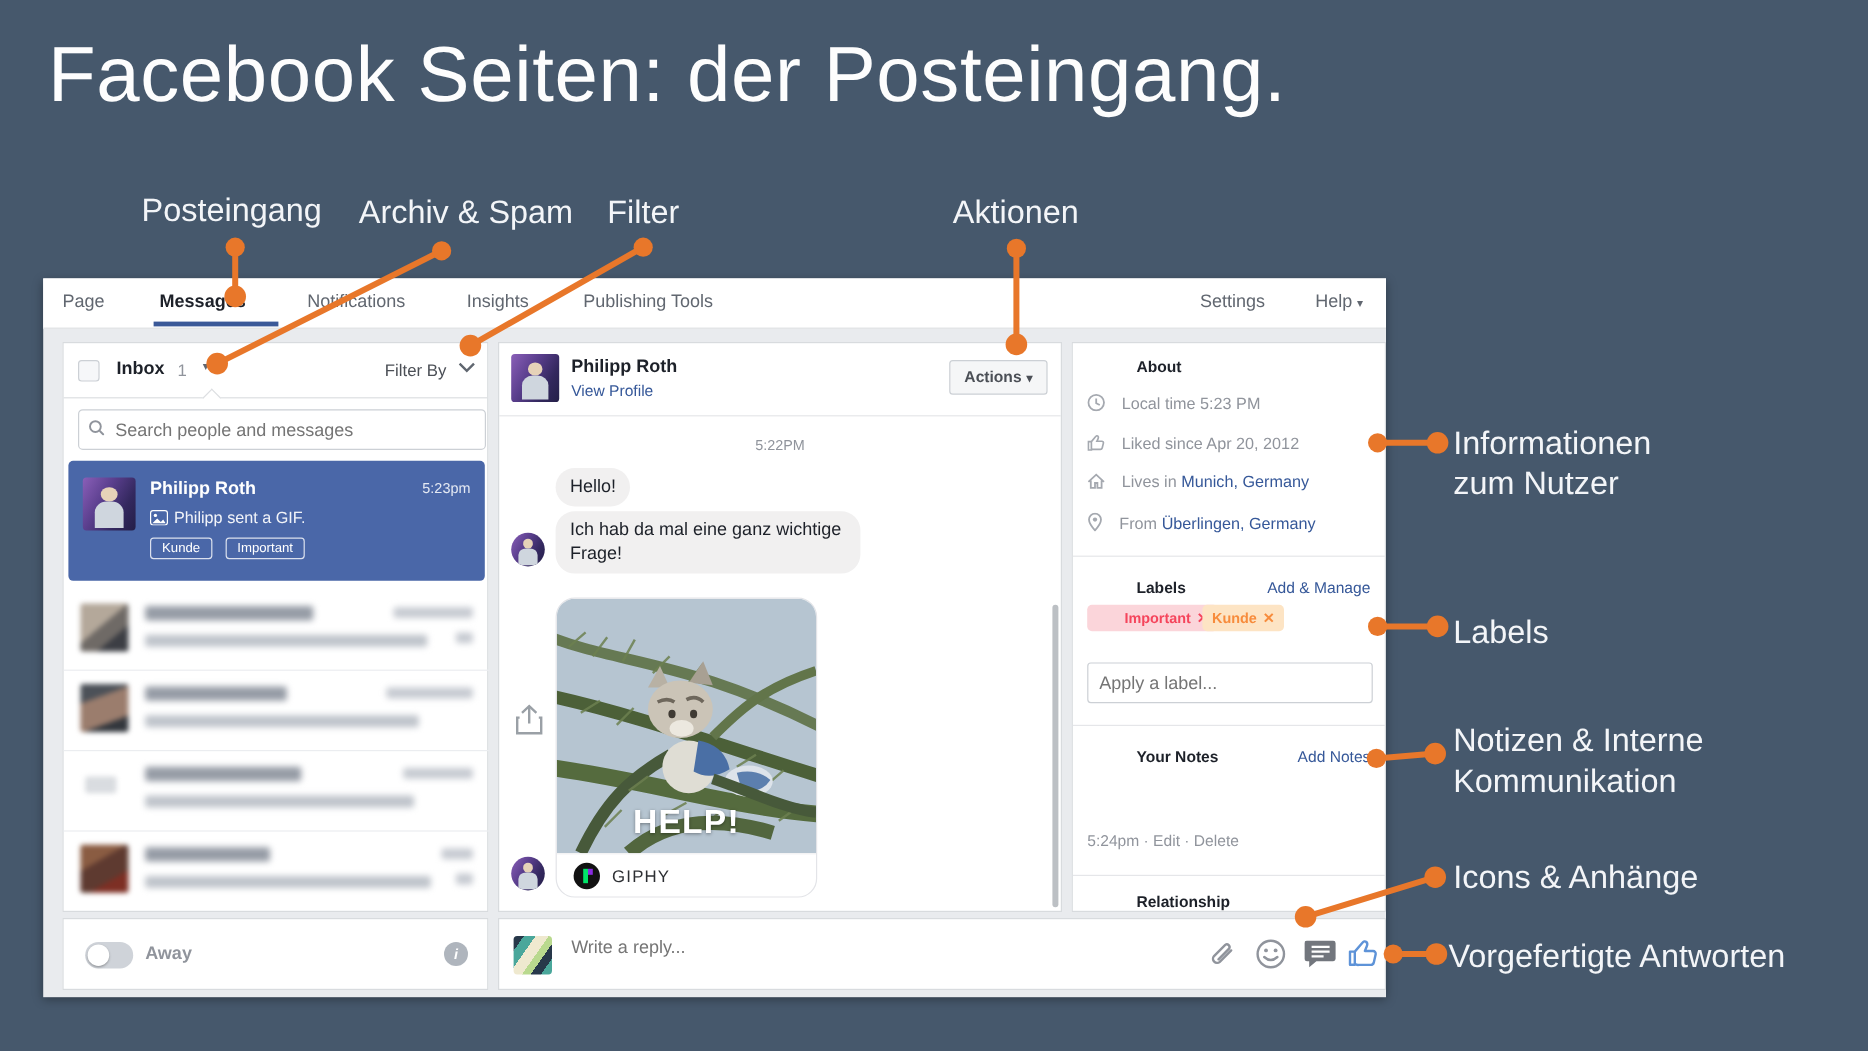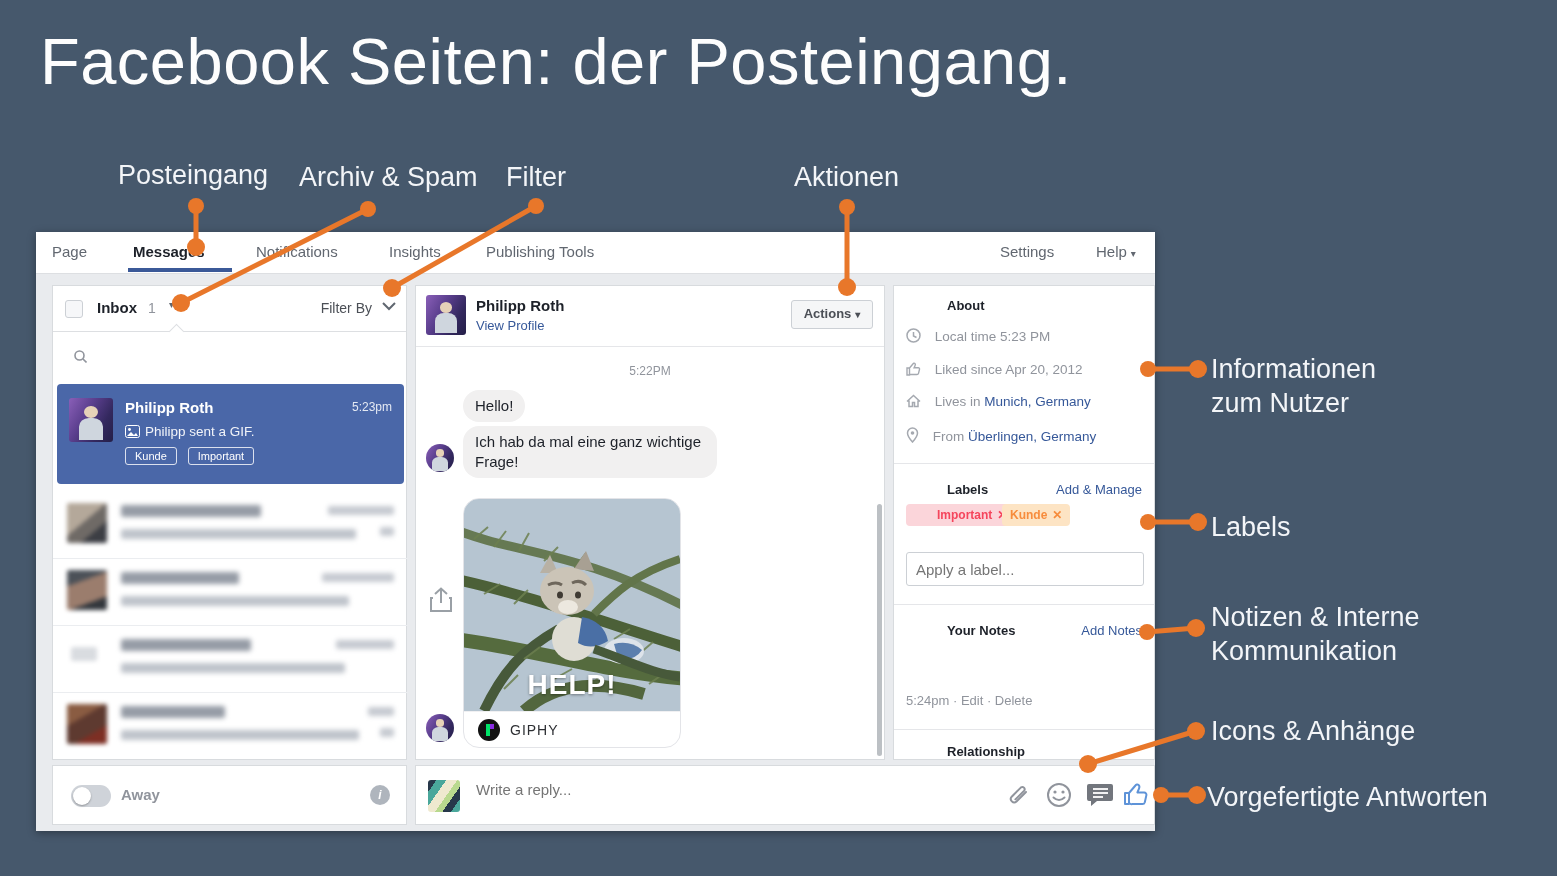--- a/index.html
+++ b/index.html
@@ -185,20 +185,21 @@
         <svg class="lp-chev" width="14" height="9">
             <polyline points="1,1 7,7 13,1" fill="none" stroke="#606770" stroke-width="2"></polyline>
           </svg>
         <div class="lp-notch"></div>
       </div>
       <div class="lp-search">
         <svg width="13" height="13">
             <circle cx="5.5" cy="5.5" r="4.5" fill="none" stroke="#90949c" stroke-width="1.6"></circle>
             <line x1="9" y1="9" x2="12.5" y2="12.5" stroke="#90949c" stroke-width="1.6"></line>
           </svg>
+        <input readonly="" placeholder="Search people and messages" style="">
       </div>
 
       <div class="convo-sel">
         <div class="avatar-pr"></div>
         <div class="cs-name">Philipp Roth</div>
         <div class="cs-time">5:23pm</div>
         <div class="cs-prev"><svg width="15" height="13">
               <rect x="0.5" y="0.5" width="14" height="12" rx="2" fill="none" stroke="#fff"></rect>
               <circle cx="4.5" cy="4.5" r="1.4" fill="#fff"></circle>
               <path d="M2,11 L6,7 L9,10 L11,8 L13,11 Z" fill="#fff"></path>

